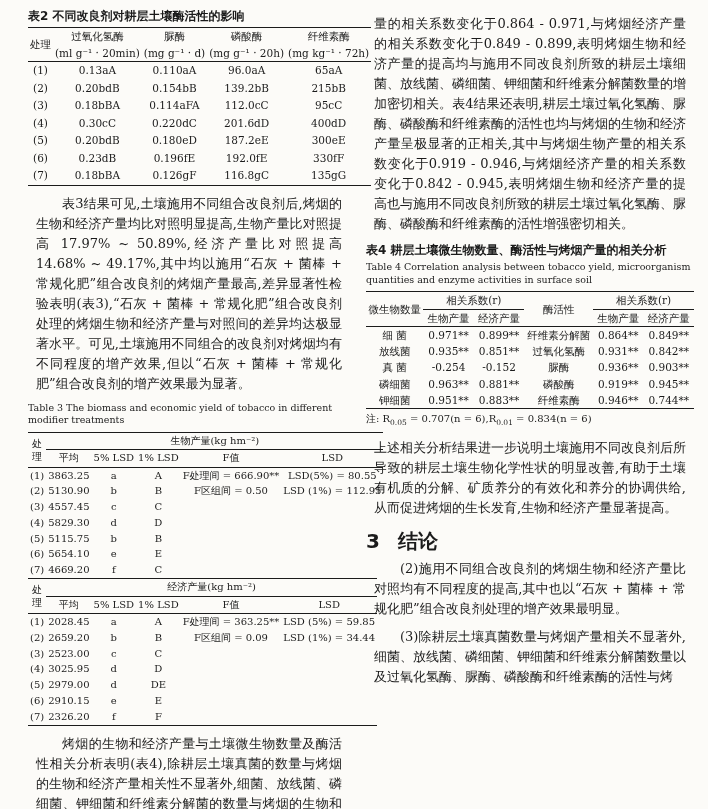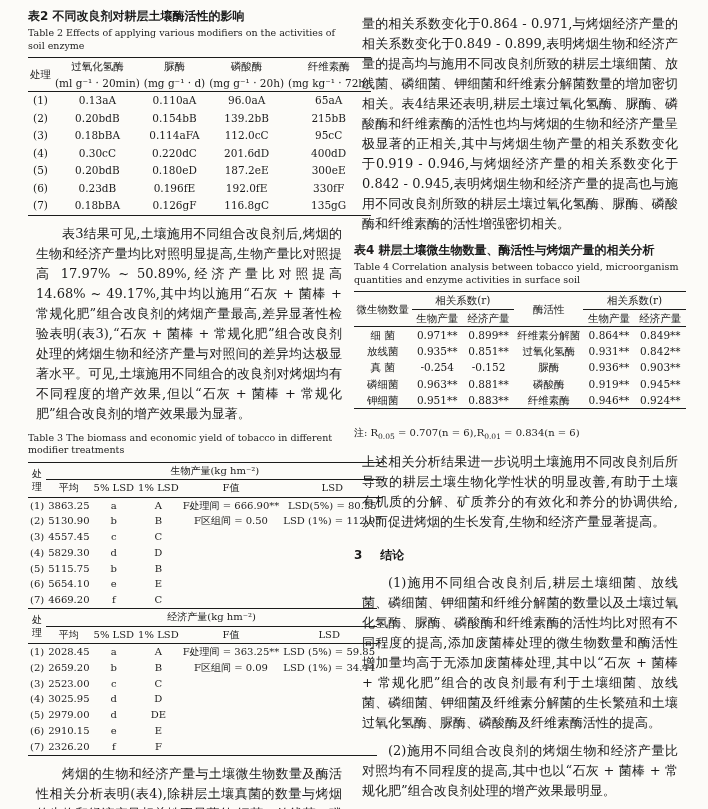--- a/index.html
+++ b/index.html
@@ -1,21 +1,21 @@
 <!DOCTYPE html>
 <html><head>
 <meta charset="utf-8">
 <style>
   html,body { margin:0; padding:0; background:#e9e9e7; }
   .page {
     position:relative; width:708px; height:809px; margin:0 auto;
     background:#fcfbf8; color:#1b1b1b; overflow:hidden;
     font-family:"DejaVu Serif","Liberation Serif",serif;
     box-sizing:border-box; padding:6px 14px 16px 28px;
-    display:flex; gap:4px;
+    display:flex; gap:16px;
   }
   .col { box-sizing:border-box; }
   .col-left  { width:322px; }
   .col-right { width:332px; }
 
   p.body {
     margin:8px; font-size:13px; line-height:20px; text-align:justify;
     text-indent:2em;
   }
   p.noindent { text-indent:0; } .mt10 { margin-top:10px; } .mt12 { margin-top:12px; }
@@ -31,38 +31,37 @@
   .rule-top    { border-top:1.5px solid #1b1b1b; }
   .rule-bottom { border-bottom:1.5px solid #1b1b1b; }
   thead tr.subhead th, th.vspan { border-bottom:1px solid #1b1b1b; }
   th.group { border-bottom:1px solid #1b1b1b;margin-top:25px; }
   th.pre { white-space:pre-line; line-height:13px; }
   .t3 td:nth-child(5), .t3 td:nth-child(6) { text-align:center; }
   .t3 { font-size:10px; }
   .t3 td { line-height:13.8px; }
   .t2 td { line-height:15.5px; }
   .t4 td { line-height:14.2px; }
-  .tbl-note { font-size:10px; line-height:14px; margin:17px 0 0; }
+  .tbl-note { font-size:10px; line-height:14px; margin:3px 0 0; }
   .tbl-note sub { font-size:7.5px; }
 
   h2.sec {
     font-family:"DejaVu Sans","Liberation Sans",sans-serif;
-    font-size:12px; font-weight:bold; margin:13px 0 3px; line-height:20px;
+    font-size:20px; font-weight:bold; margin:13px 0 3px; line-height:20px;
   }
   h2.sec .num { margin-right:18px; }
 </style>
 </head>
 <body>
 
 <div class="page">
 
   <div class="col col-left">
 
     <div class="tbl-title-cn">表2  不同改良剂对耕层土壤酶活性的影响</div>
-    <div class="tbl-title-en">Table 2  Effects of applying various modifiers on the activities of soil enzyme</div>
 
     <table class="t2 rule-top rule-bottom">
       <thead>
         <tr>
           <th rowspan="2" class="vspan" style="width:32px;">处理</th>
           <th>过氧化氢酶</th>
           <th>脲酶</th>
           <th>磷酸酶</th>
           <th>纤维素酶</th>
         </tr>
@@ -337,29 +336,28 @@
             <td>磷酸酶</td>
             <td>0.919**</td>
             <td>0.945**</td>
           </tr>
           <tr>
             <td>钾细菌</td>
             <td>0.951**</td>
             <td>0.883**</td>
             <td>纤维素酶</td>
             <td>0.946**</td>
-            <td>0.924**</td>
+            <td>0.744**</td>
           </tr>
         </tbody>
     </table>
 
     <p class="tbl-note"><span>注: R</span><sub>0.05</sub><span> = 0.707(n = 6),R</span><sub>0.01</sub><span> = 0.834(n = 6)</span></p>
 
     <p class="body noindent mt12">上述相关分析结果进一步说明土壤施用不同改良剂后所导致的耕层土壤生物化学性状的明显改善,有助于土壤有机质的分解、矿质养分的有效化和养分的协调供给,从而促进烤烟的生长发育,生物和经济产量显著提高。</p>
 
     <h2 class="sec"><span class="num">3</span><span>结论</span></h2>
 
-    <p class="body">(1)施用不同组合改良剂后,耕层土壤细菌、放线菌、磷细菌、钾细菌和纤维分解菌的数量以及土壤过氧化氢酶、脲酶、磷酸酶和纤维素酶的活性均比对照有不同程度的提高,添加废菌棒处理的微生物数量和酶活性增加量均高于无添加废菌棒处理,其中以“石灰 + 菌棒 + 常规化肥”组合的改良剂最有利于土壤细菌、放线菌、磷细菌、钾细菌及纤维素分解菌的生长繁殖和土壤过氧化氢酶、脲酶、磷酸酶及纤维素酶活性的提高。</p>
     <p class="body">(2)施用不同组合改良剂的烤烟生物和经济产量比对照均有不同程度的提高,其中也以“石灰 + 菌棒 + 常规化肥”组合改良剂处理的增产效果最明显。</p>
     <p class="body">(3)除耕层土壤真菌数量与烤烟产量相关不显著外,细菌、放线菌、磷细菌、钾细菌和纤维素分解菌数量以及过氧化氢酶、脲酶、磷酸酶和纤维素酶的活性与烤</p>
   </div>
 
 </div>
 
 </body></html>

